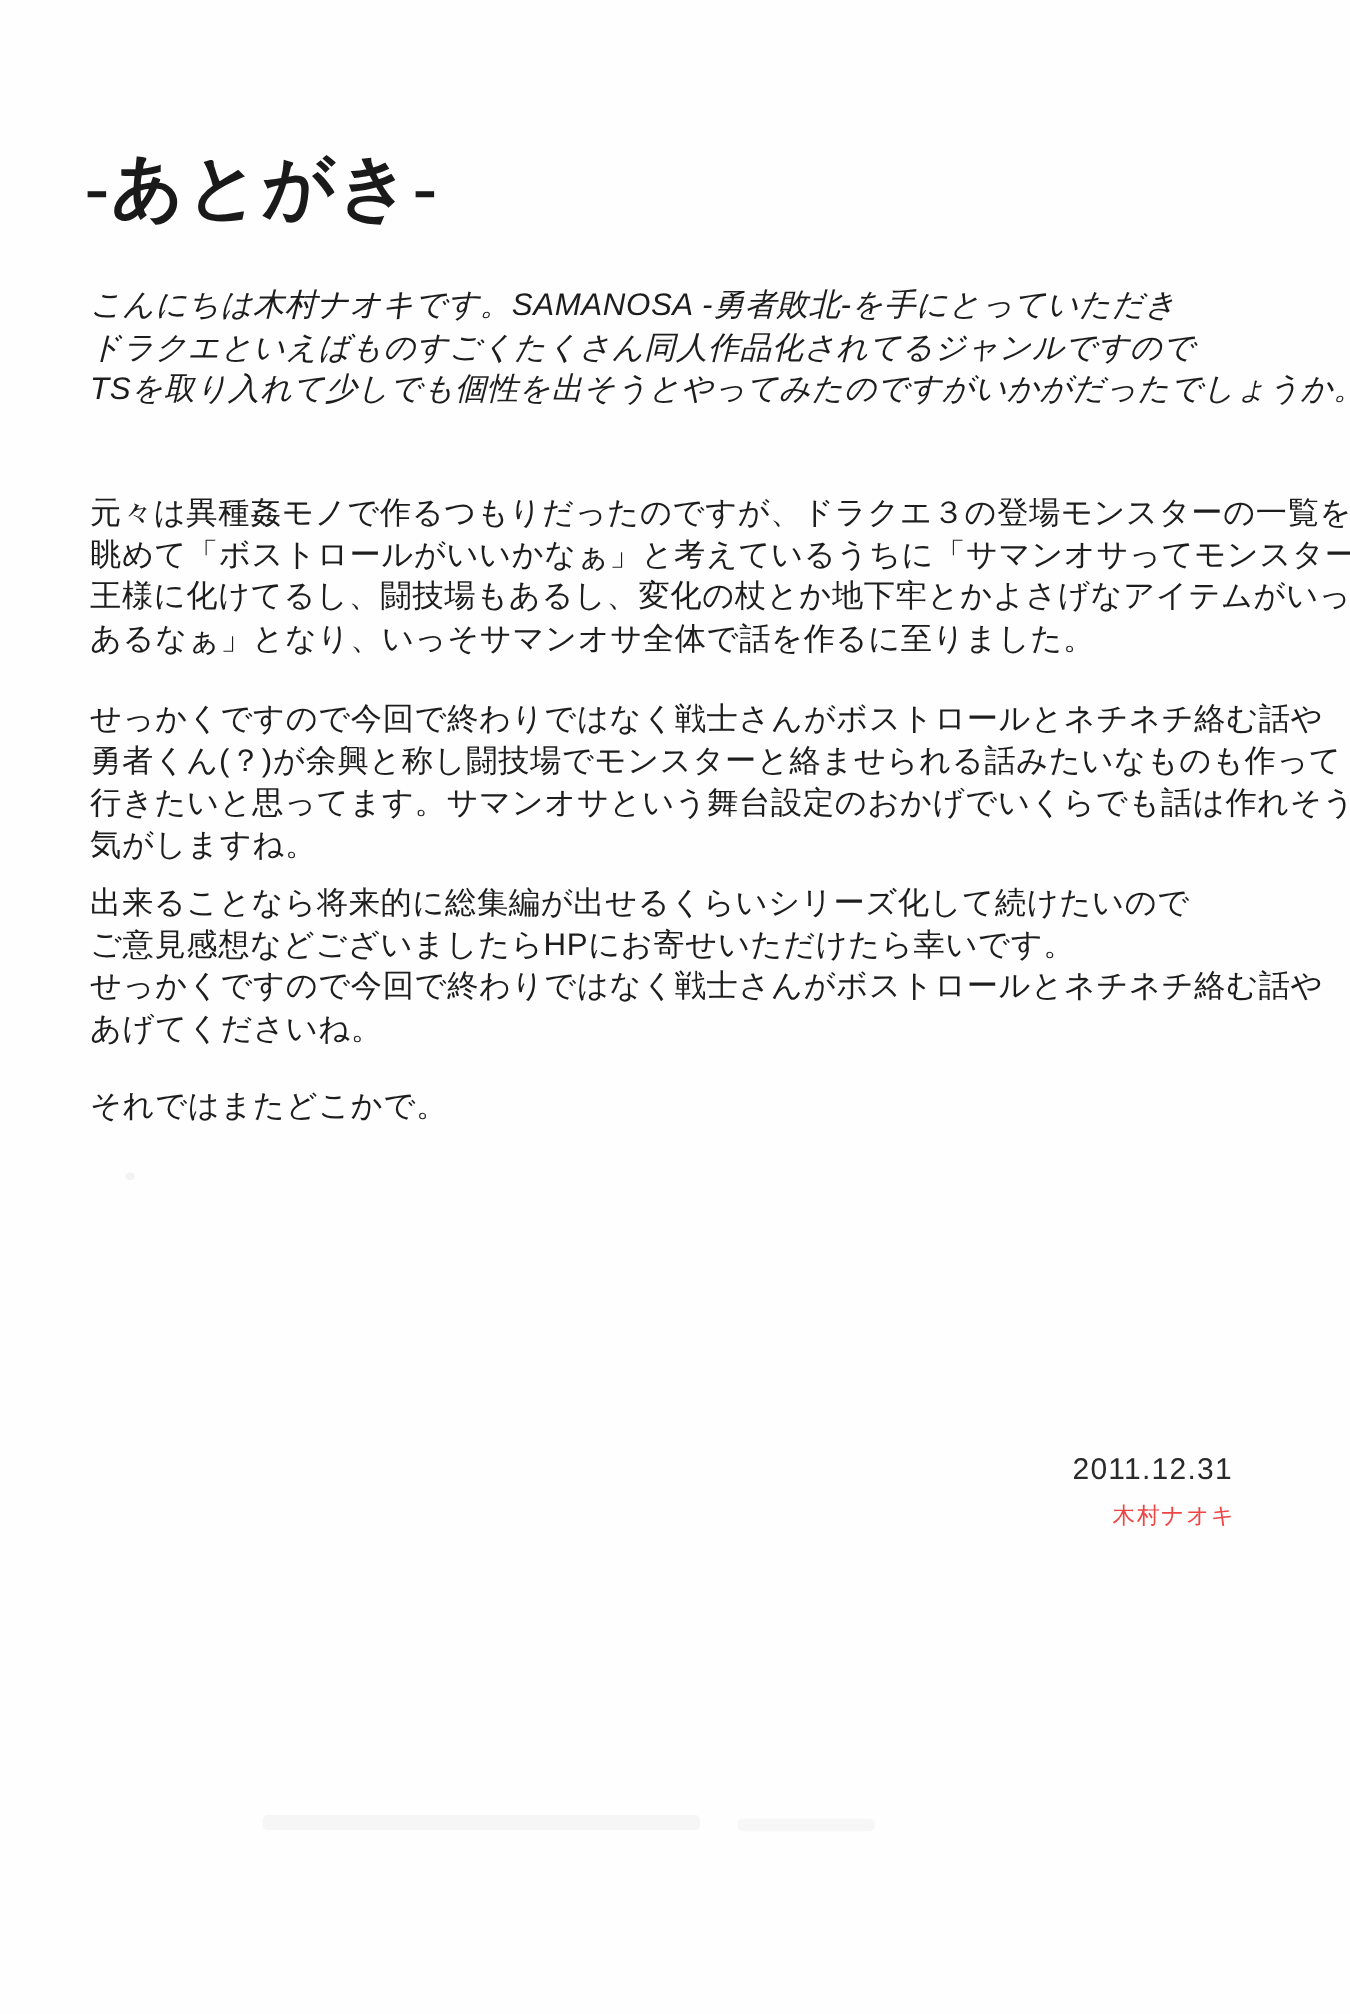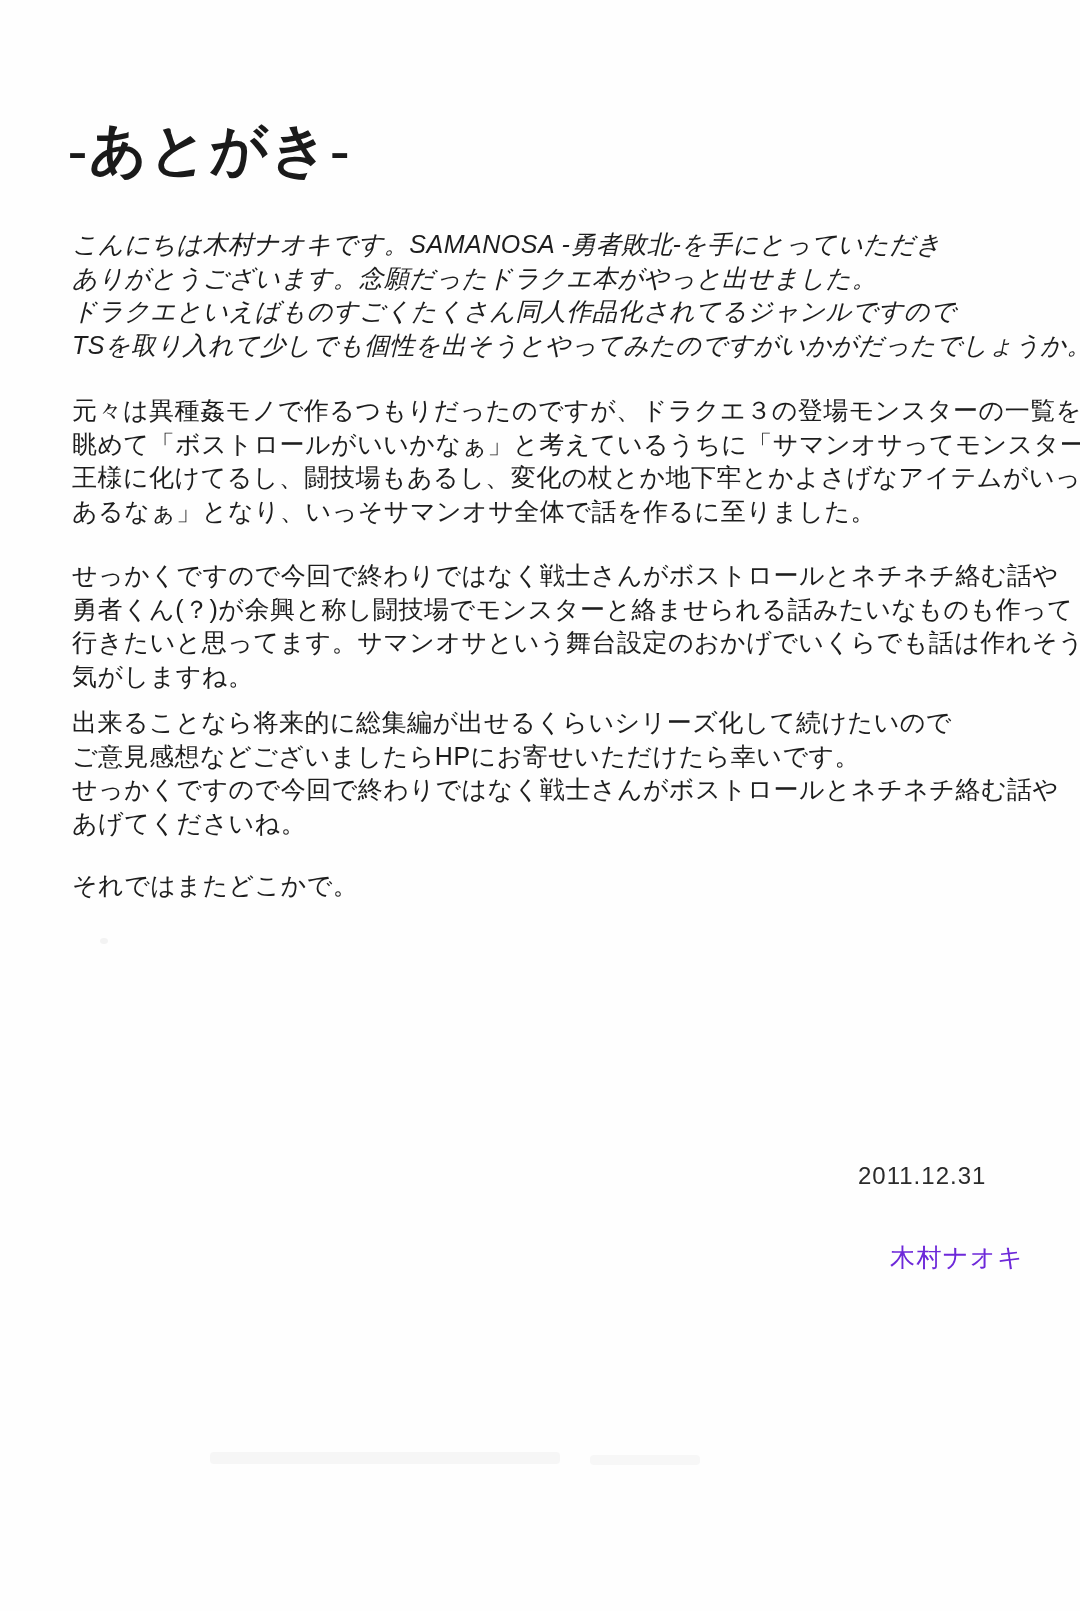--- a/index.html
+++ b/index.html
@@ -53,24 +53,23 @@
     left: 858px;
     top: 1162px;
     font-size: 24px;
     letter-spacing: 1px;
     color: #2a2a2a;
   }
   .colophon-author {
     position: absolute;
     left: 890px;
     top: 1200px;
-    font-size: 25px;
+    font-size: 18px;
     letter-spacing: 1.5px;
-    color: #6d28d9;
-    margin-top: 41px;
+    color: #ef4444;
   }
   
   .scan-artifact-1 {
     position: absolute;
     left: 210px;
     top: 1452px;
     width: 350px;
     height: 12px;
     background: #f6f6f6;
     border-radius: 4px;
@@ -96,21 +95,20 @@
 </style>
 </head>
 <body>
 
 <div class="page">
 
   <div class="page-title">-あとがき-</div>
 
   <div class="para p1">
     <div class="line">こんにちは木村ナオキです。SAMANOSA -勇者敗北-を手にとっていただき</div>
-    <div class="line">ありがとうございます。念願だったドラクエ本がやっと出せました。</div>
     <div class="line">ドラクエといえばものすごくたくさん同人作品化されてるジャンルですので</div>
     <div class="line">TSを取り入れて少しでも個性を出そうとやってみたのですがいかがだったでしょうか。</div>
   </div>
 
   <div class="para p2">
     <div class="line">元々は異種姦モノで作るつもりだったのですが、ドラクエ３の登場モンスターの一覧を</div>
     <div class="line">眺めて「ボストロールがいいかなぁ」と考えているうちに「サマンオサってモンスターが</div>
     <div class="line">王様に化けてるし、闘技場もあるし、変化の杖とか地下牢とかよさげなアイテムがいっぱい</div>
     <div class="line">あるなぁ」となり、いっそサマンオサ全体で話を作るに至りました。</div>
   </div>

